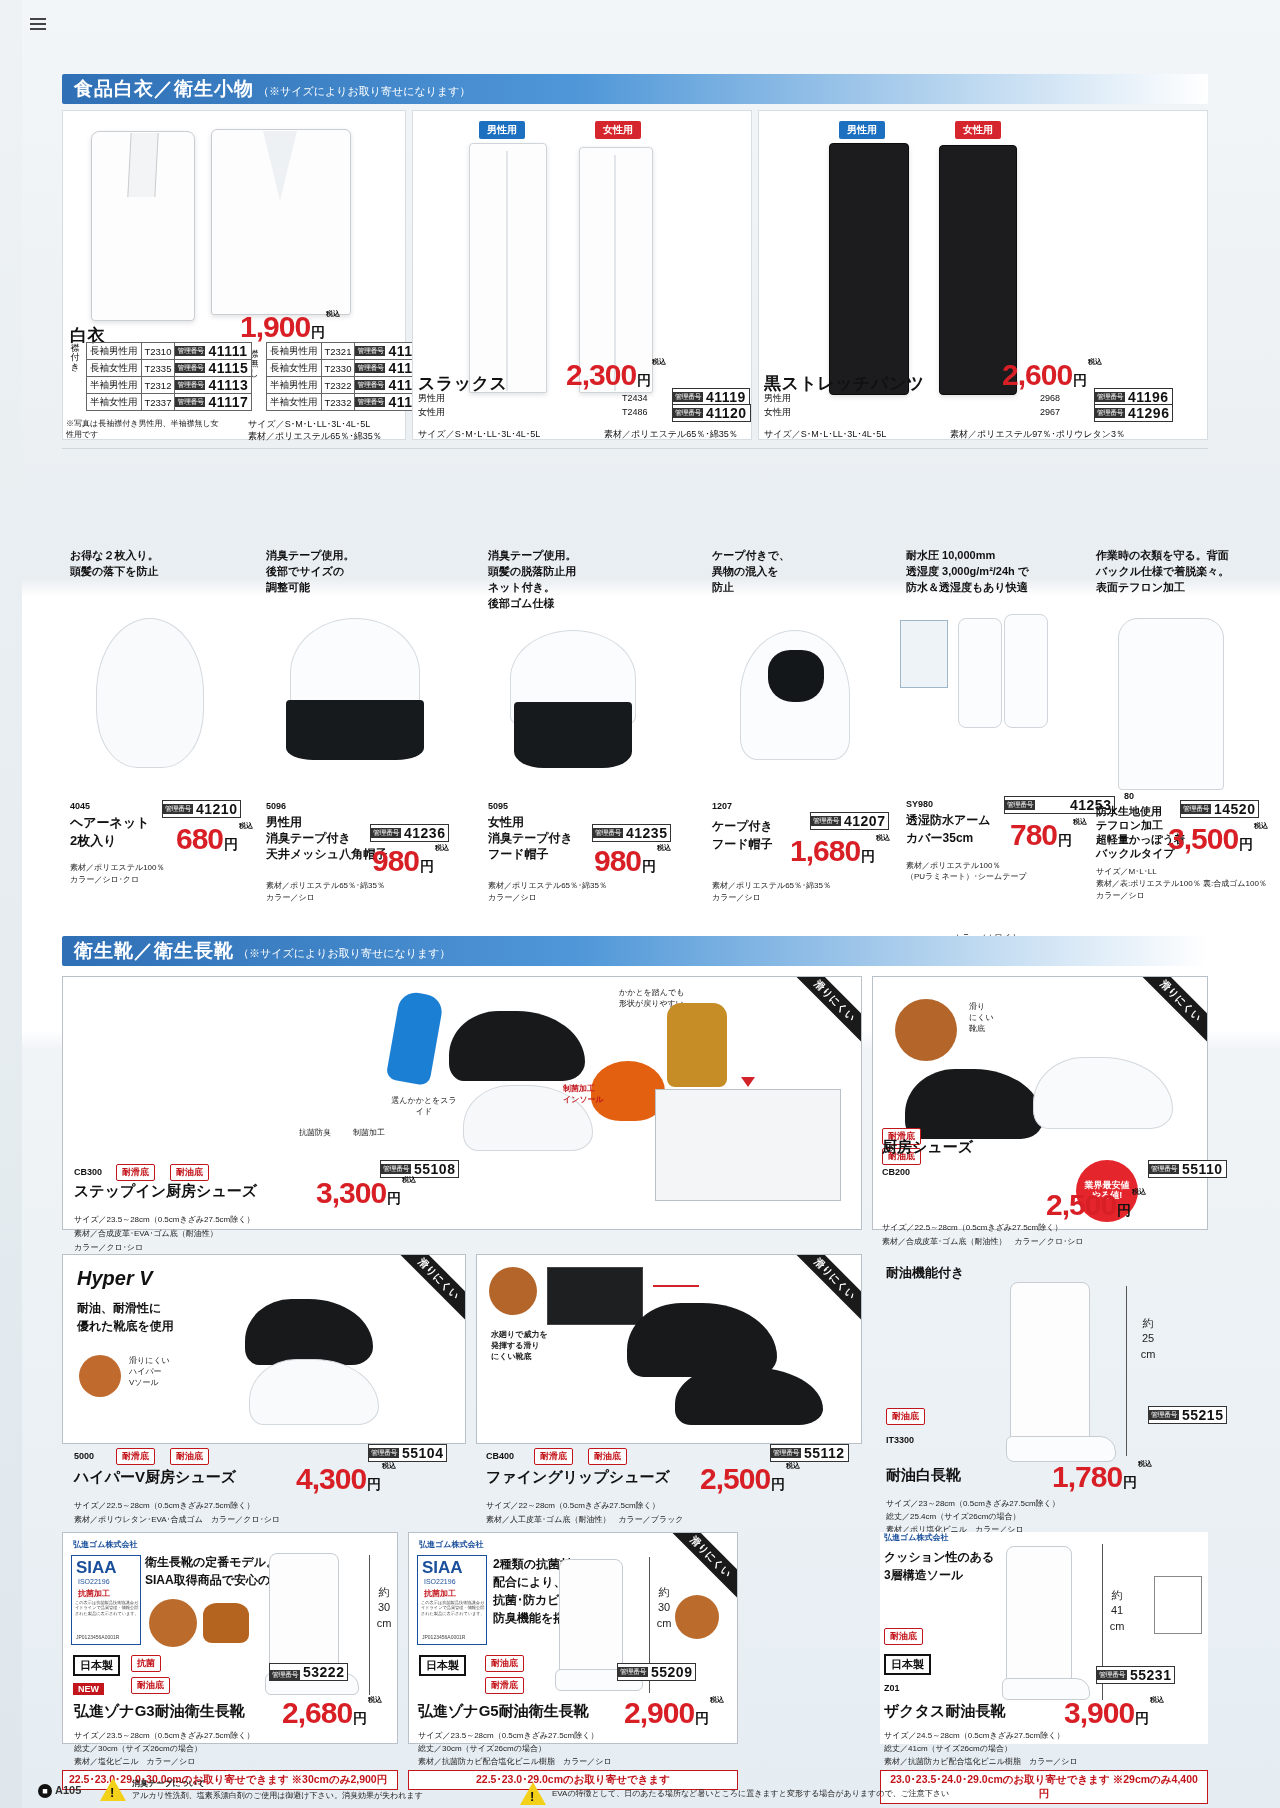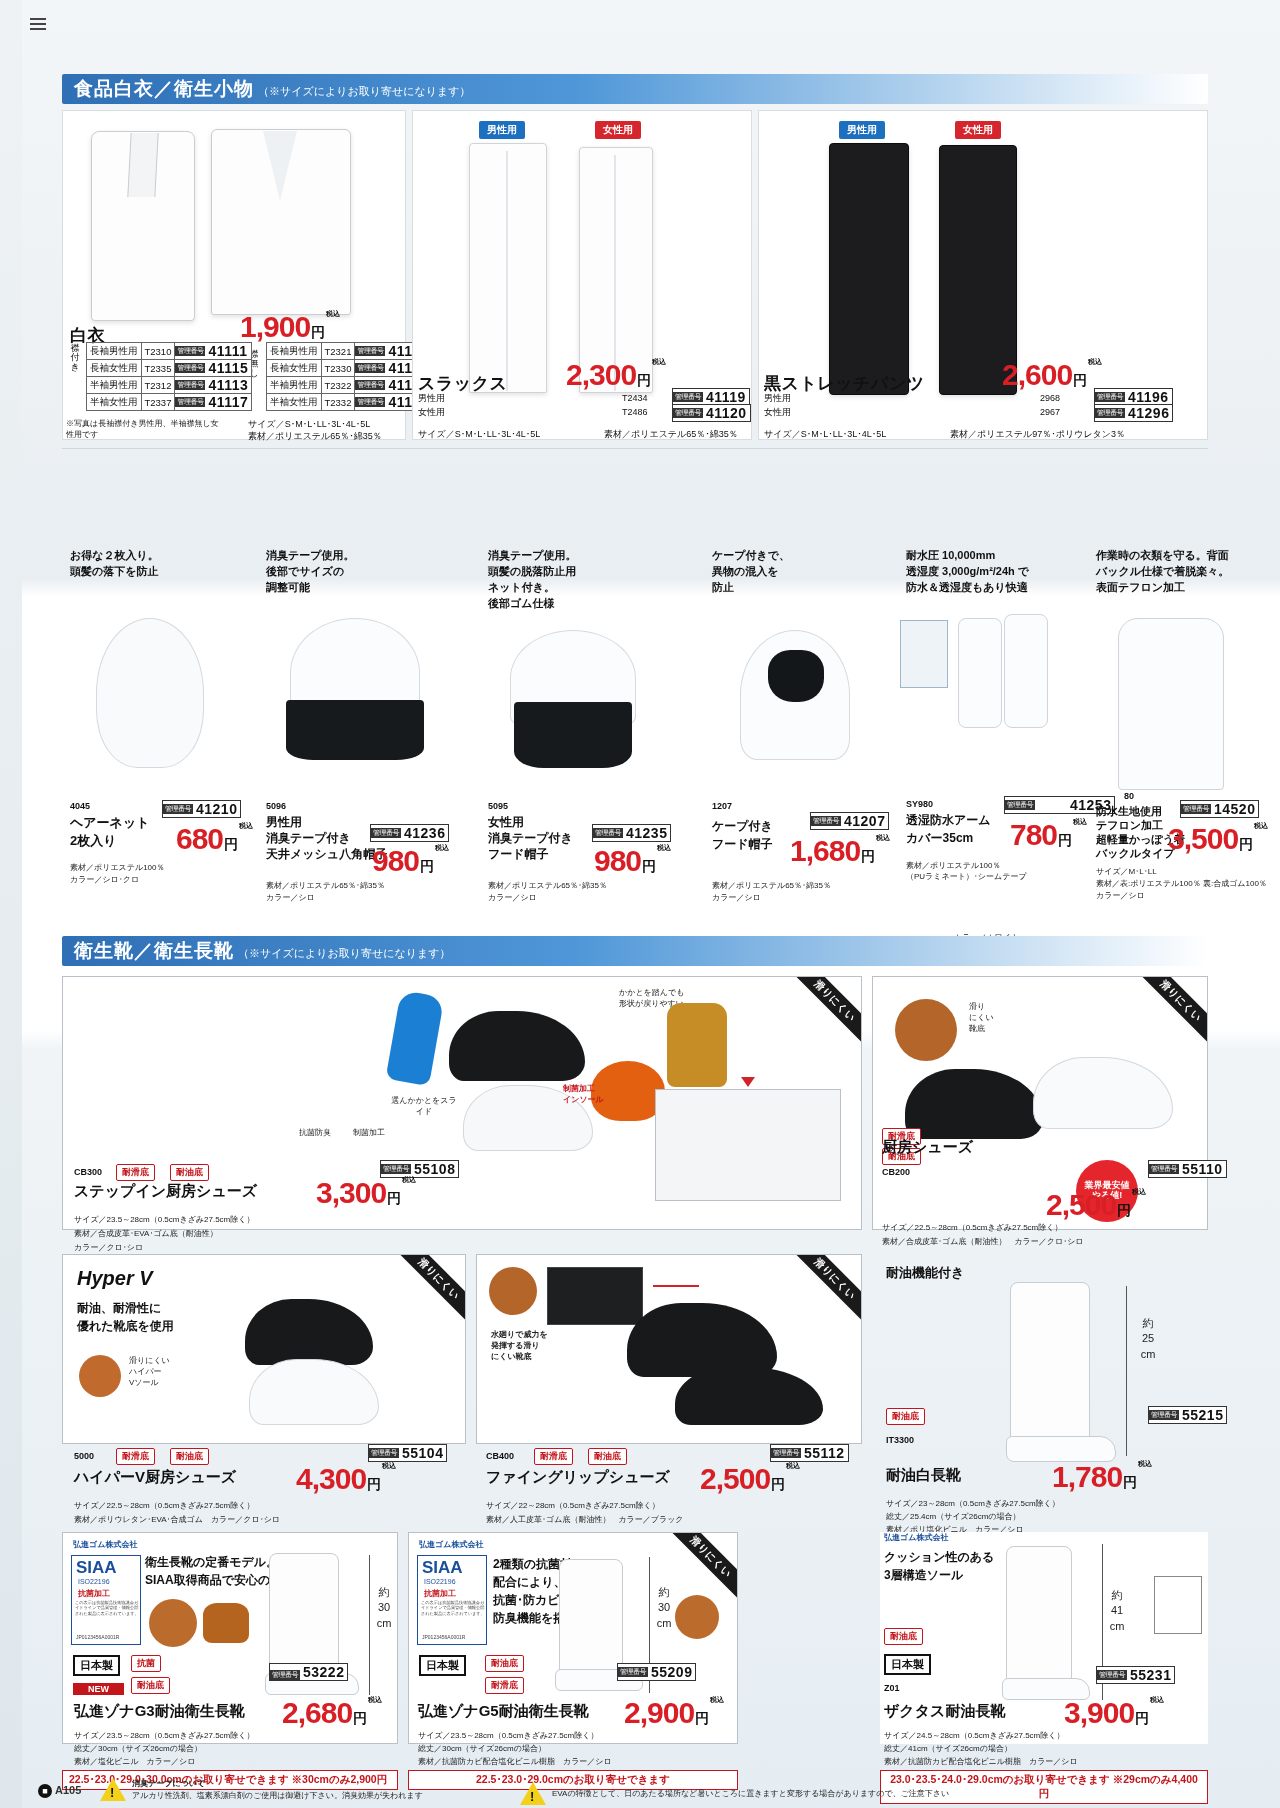--- a/index.html
+++ b/index.html
@@ -98,21 +98,21 @@
   .pagenum {
     position:absolute; font-size:11px; font-weight:bold; color:#333;
   }
   .pagenum .dot { display:inline-block;width:14px;height:14px;border-radius:50%;background:#111;color:#fff;
     text-align:center;line-height:14px;font-size:9px;margin-right:3px;}
 
   .redline { position:absolute; border:1px solid #c3161c; color:#c3161c; font-size:10.5px; font-weight:bold;
              padding:2px 6px; background:#fff; }
   .siaa-box { position:absolute; border:1px solid #1a4f9c; background:#fff; }
   .jp-made { display:inline-block; border:2px solid #111; font-size:11px; font-weight:bold; padding:1px 5px; background:#fff;}
-  .new-badge { display:inline-block; background:#c3161c; color:#fff; font-size:9px; font-weight:bold; padding:1px 15px;}
+  .new-badge { display:inline-block; background:#c3161c; color:#fff; font-size:9px; font-weight:bold; padding:1px 5px;}
   .circle-badge {
     position:absolute; width:62px; height:62px; border-radius:50%; background:#e4262c; color:#fff;
     display:flex; flex-direction:column; align-items:center; justify-content:center; text-align:center;
     font-weight:bold; line-height:1.1;
   }
   .arrow-red { position:absolute; width:0;height:0;border-left:7px solid transparent;border-right:7px solid transparent;border-top:10px solid #d2232a;}
   .leftbar { position:absolute; left:0; top:0; width:22px; height:1808px; background:linear-gradient(180deg,#eef2f5,#dfe7ec);}
   .hamb { position:absolute; left:30px; top:18px; width:16px; }
   .hamb i { display:block; height:2px; background:#444; margin-bottom:3px; }
 </style>

